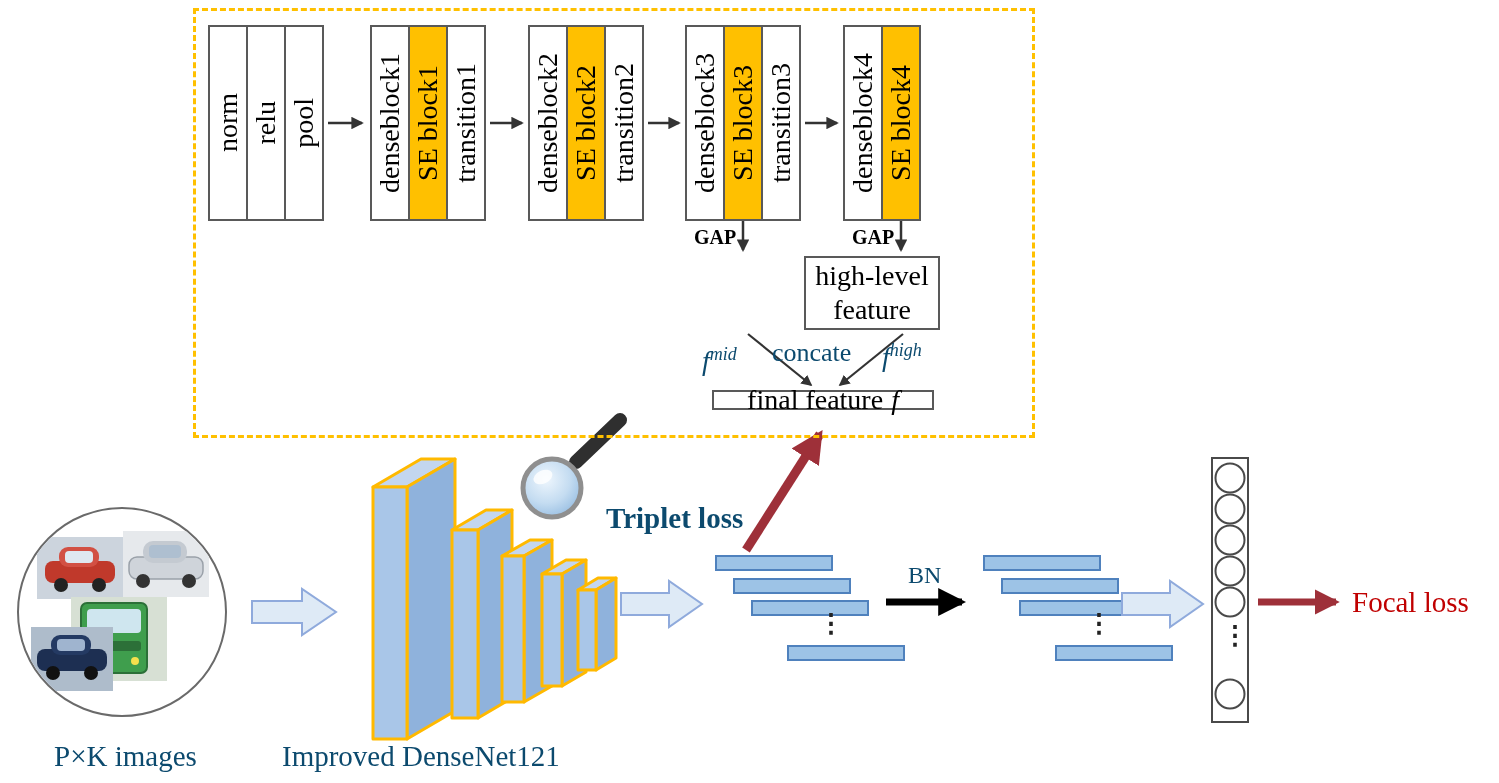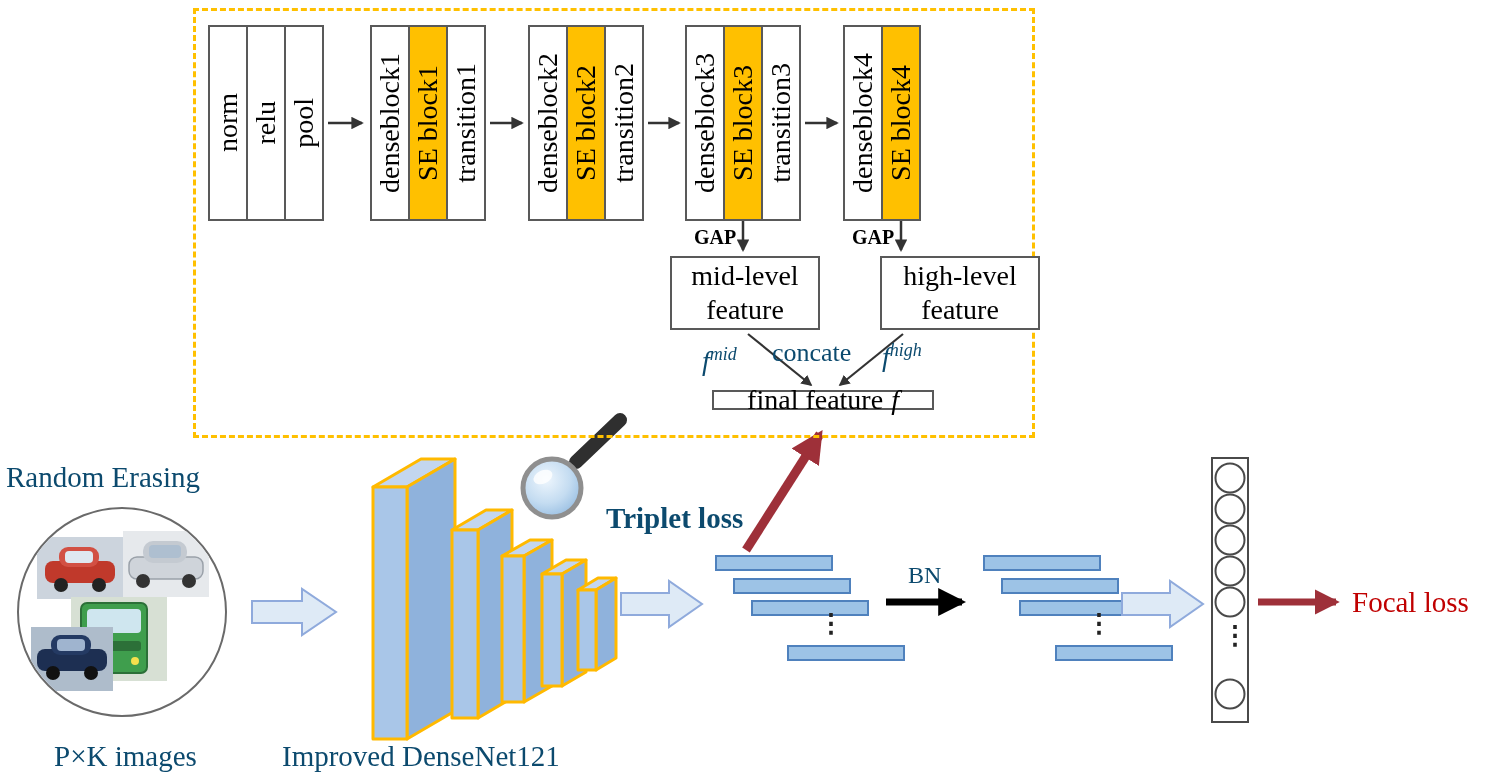--- a/index.html
+++ b/index.html
@@ -198,33 +198,31 @@
         <span class="vtext">denseblock4</span>
       </div>
     <div class="vbox se">
         <span class="vtext">SE block4</span>
       </div>
   </div>
 
   <div class="gap" style="left:694px; top:226px">GAP</div>
   <div class="gap" style="left:852px; top:226px">GAP</div>
 
-  <div class="featbox" style="left:670px; top:256px; width:150px; height:74px">mid-level feature</div>
-  <div class="featbox" style="left:880px; top:256px; width:160px; height:74px">high-level feature</div>
+  <div class="featbox" style="left:804px; top:256px; width:136px; height:74px">high-level feature</div>
 
   <div class="label flabel" style="left:702px; top:344px"><i>f</i><sup>mid</sup></div>
   <div class="label concate" style="left:772px; top:338px">concate</div>
   <div class="label flabel" style="left:882px; top:340px"><i>f</i><sup>high</sup></div>
 
   <div class="featbox" style="left:712px; top:390px; width:222px; height:20px">
     <span>final feature</span>
     <i style="margin-left:8px">f</i>
   </div>
 
-  <div class="label" style="left:6px; top:461px; font-size:29px">Random Erasing</div>
 
   <div class="photo-circle">
     <svg width="210" height="210" viewBox="0 0 210 210">
 
       <g>
         <rect x="18" y="28" width="86" height="62" fill="#ccd4dd"></rect>
         <rect x="26" y="52" width="70" height="22" rx="8" fill="#c0392b"></rect>
         <rect x="40" y="38" width="40" height="20" rx="9" fill="#d25043"></rect>
         <rect x="46" y="42" width="28" height="12" rx="4" fill="#dfe8f0"></rect>
         <circle cx="42" cy="76" r="7" fill="#222"></circle>

